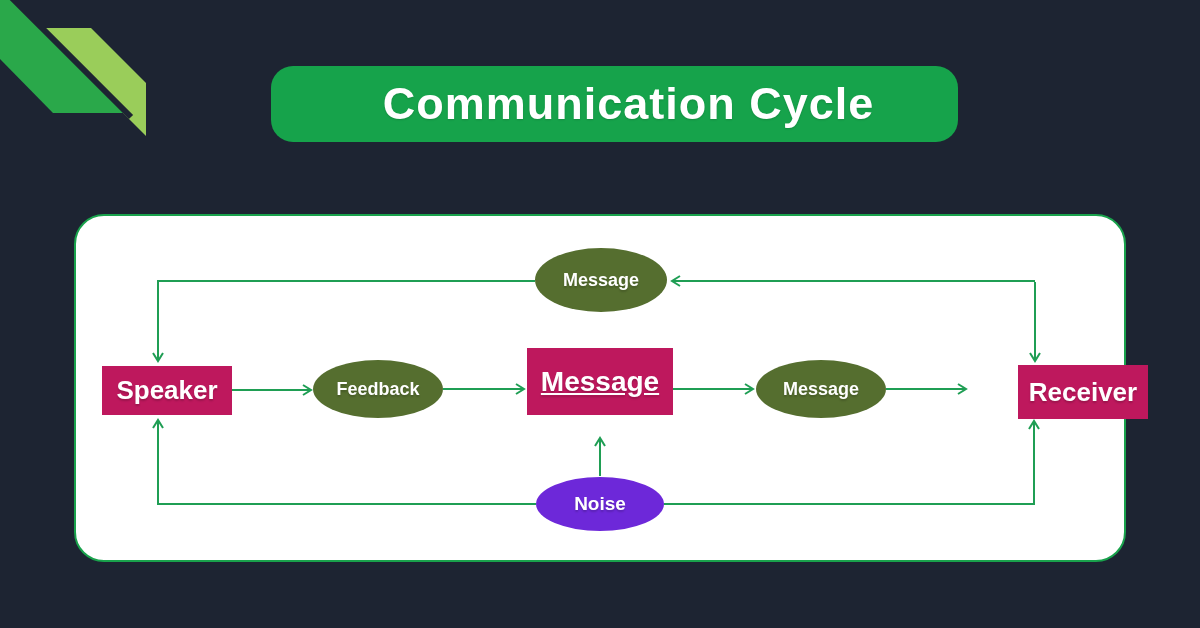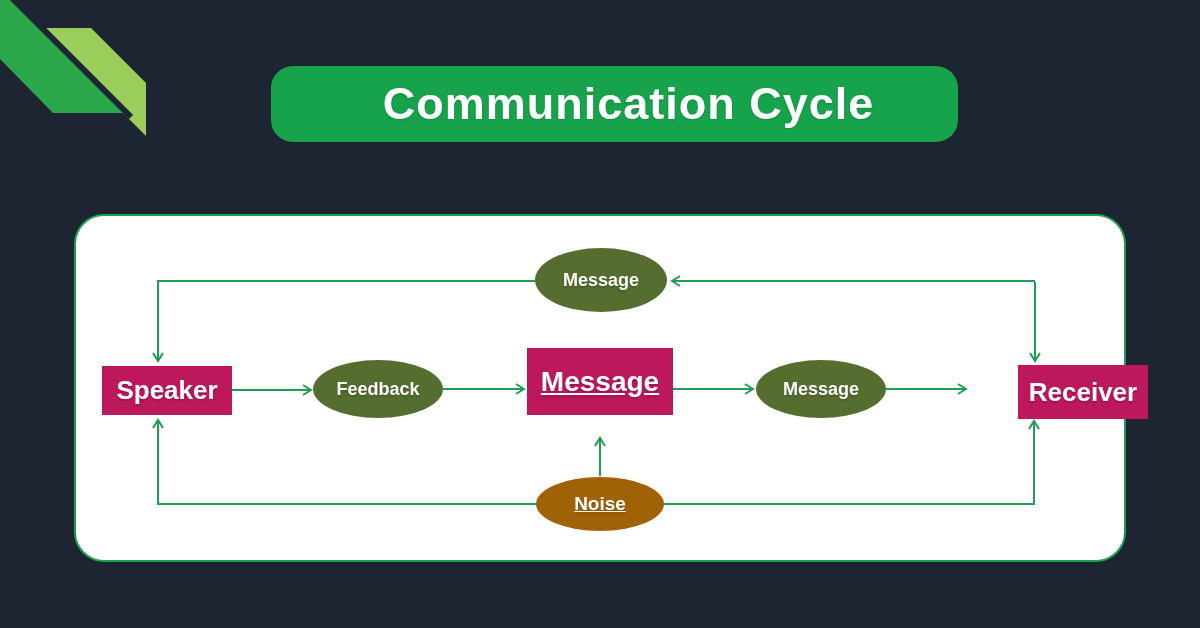--- a/index.html
+++ b/index.html
@@ -28,21 +28,21 @@
   
   .edges{position:absolute;left:0;top:0;z-index:1;pointer-events:none;}
   
   .node{
     position:absolute;z-index:2;display:flex;align-items:center;justify-content:center;
     color:#ffffff;font-weight:700;text-shadow:0 2px 2px rgba(0,0,0,0.18);
     box-sizing:border-box;white-space:nowrap;
   }
   .rect{background:#be185d;}
   .ellipse{background:#556e2f;border-radius:50%;}
-  .ellipse.light{background:#a16207;text-decoration:underline;}
+  .ellipse.light{background:#6d28d9;}
   #n-speaker {left:102px;top:366px;width:130px;height:49px;font-size:26px;}
   #n-encoding{left:313px;top:360px;width:130px;height:58px;font-size:18px;}
   #n-message {left:527px;top:348px;width:146px;height:67px;font-size:28px;text-decoration:underline;}
   #n-decoding{left:756px;top:360px;width:130px;height:58px;font-size:18px;}
   #n-receiver{left:970px;top:365px;width:130px;height:54px;font-size:26px;margin-left:48px;}
   #n-feedback{left:535px;top:248px;width:132px;height:64px;font-size:18px;}
   #n-noise   {left:536px;top:477px;width:128px;height:54px;font-size:19px;}
   .edge{stroke:#1f9e54;stroke-width:2;fill:none;}
 </style>
 </head>

